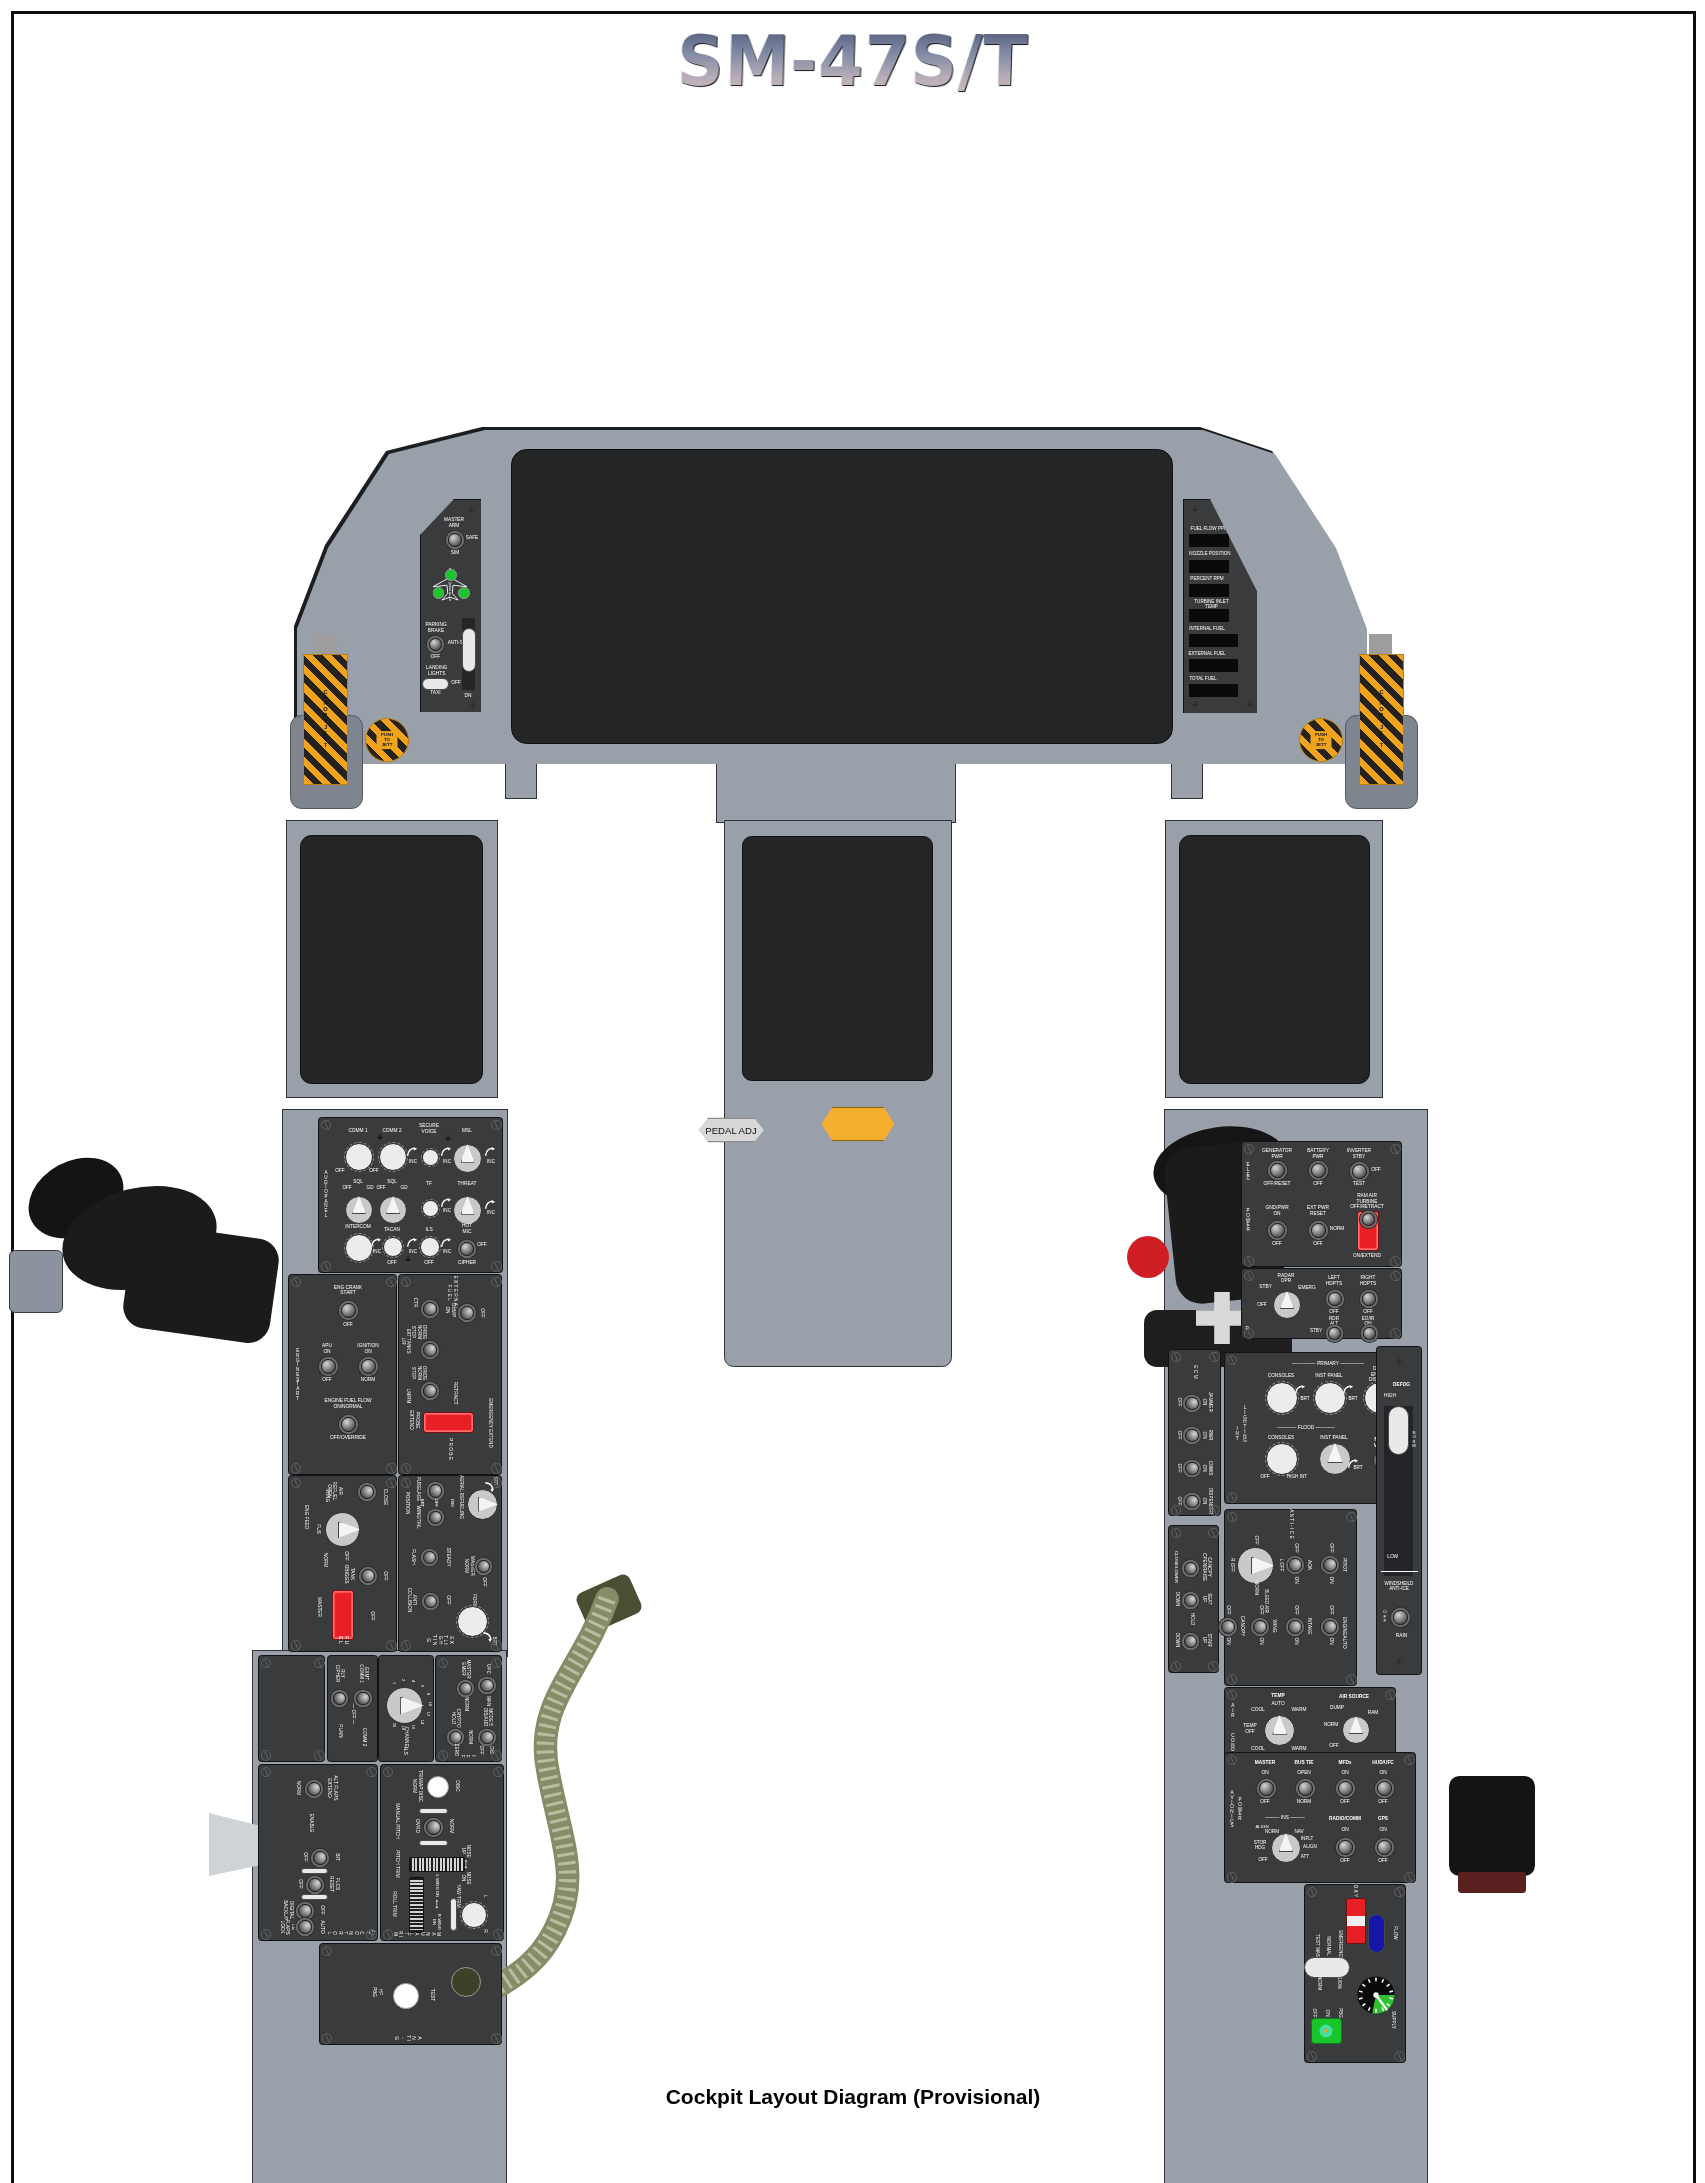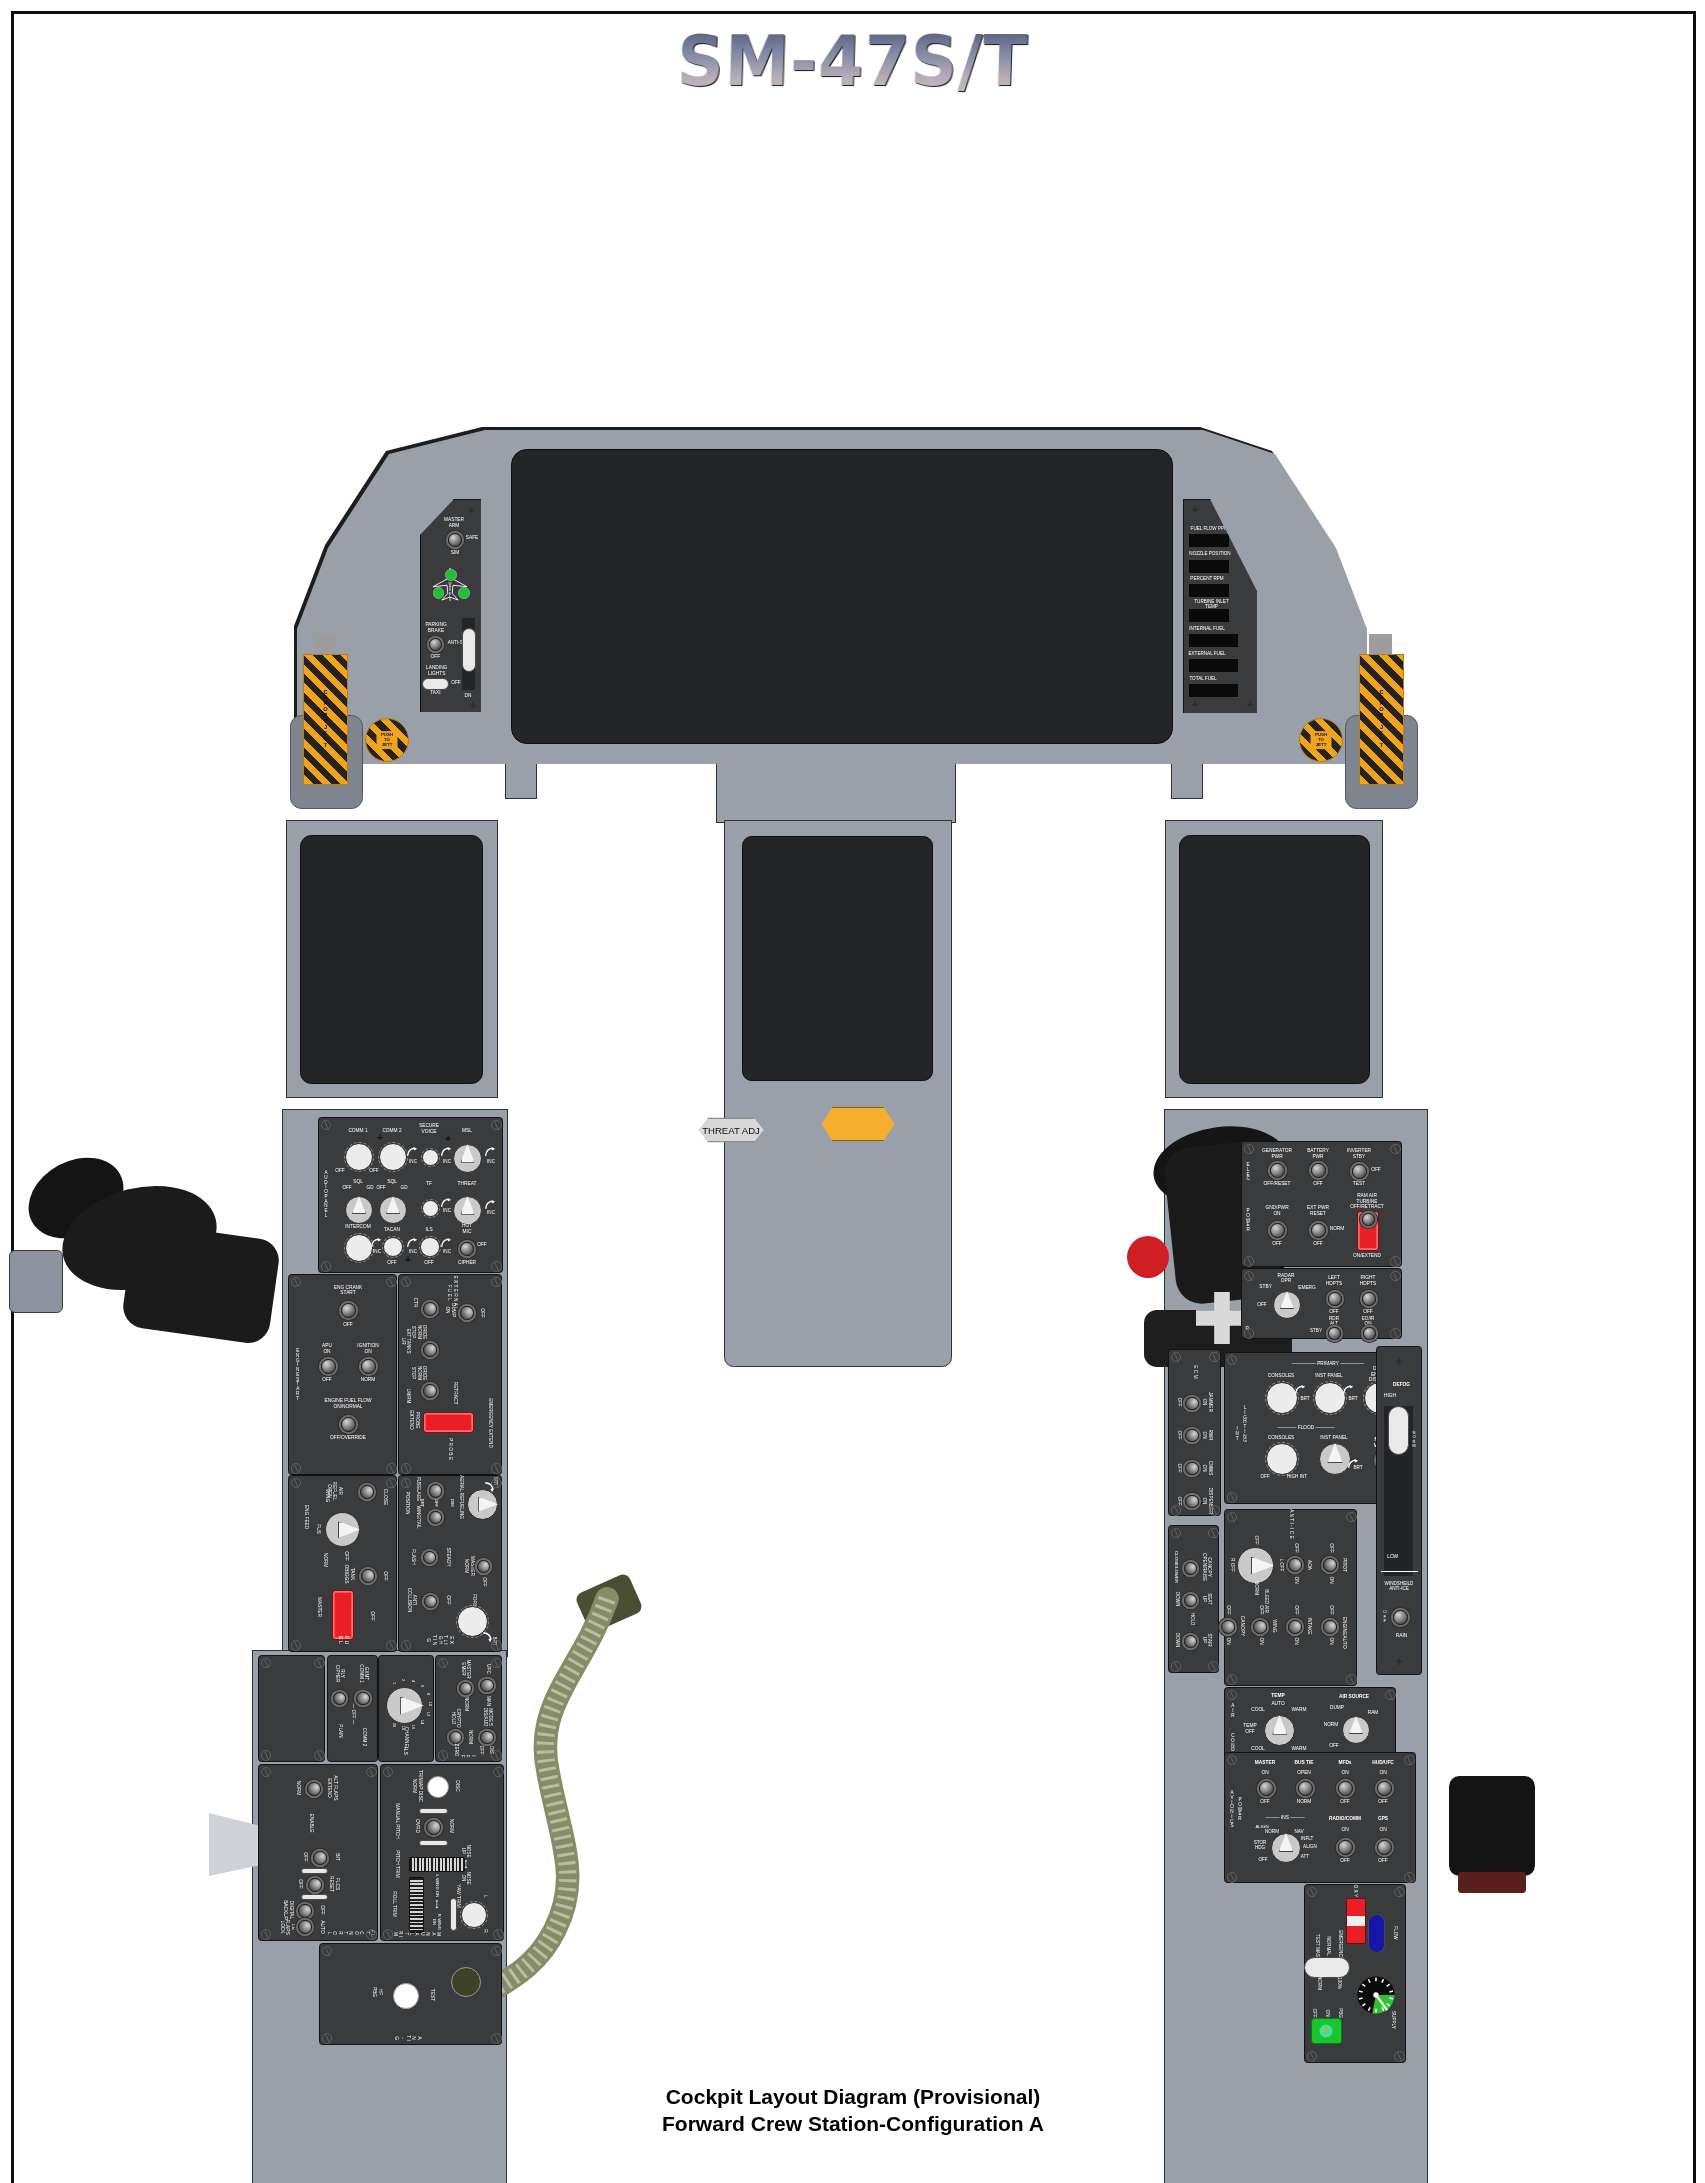--- a/index.html
+++ b/index.html
@@ -107,21 +107,21 @@
         </div>
       </div>
       <div class="hz" style="left: 365px; top: 718px; width: 42px; height: 42px; position: absolute; border-radius: 50%;">
         <div style="position: absolute; left: 50%; top: 50%; transform: translate(-50%, -50%); background: rgb(240, 164, 30); color: rgb(17, 17, 17); font-weight: bold; font-size: 4.4px; line-height: 1.15; padding: 1.3px 2.6px; text-align: center; white-space: pre-line;">PUSH TO
 JETT</div>
       </div>
       <div class="hz" style="left: 1299px; top: 718px; width: 42px; height: 42px; position: absolute; border-radius: 50%;">
         <div style="position: absolute; left: 50%; top: 50%; transform: translate(-50%, -50%); background: rgb(240, 164, 30); color: rgb(17, 17, 17); font-weight: bold; font-size: 4.4px; line-height: 1.15; padding: 1.3px 2.6px; text-align: center; white-space: pre-line;">PUSH TO
 JETT</div>
       </div>
-      <div class="hex" style="left: 731px; top: 1130px; width: 74px; height: 23px; position: absolute; background: rgb(216, 216, 216); border: 1.3px solid rgb(68, 68, 68); font-size: 9.6px;">THREAT ADJ</div>
+      <div class="hex" style="left: 731px; top: 1130px; width: 74px; height: 23px; position: absolute; background: rgb(216, 216, 216); border: 1.3px solid rgb(68, 68, 68); font-size: 9.6px;">PEDAL ADJ</div>
       <div class="hex" style="left: 858px; top: 1124px; width: 83px; height: 32px; position: absolute; background: rgb(245, 174, 46); border: 1.7px solid rgb(138, 95, 16);"></div>
       <div class="shape" style="left: 8.7px; top: 1250px; width: 52px; height: 61px; position: absolute; background: rgb(141, 147, 158); border-radius: 6.1px; border: 1.3px solid rgb(58, 58, 58);"></div>
       <div class="shape" style="left: 26px; top: 1161px; width: 100px; height: 74px; position: absolute; background: rgb(20, 20, 20); border-radius: 50%; transform: rotate(-28deg);"></div>
       <div class="shape" style="left: 61px; top: 1188px; width: 157px; height: 100px; position: absolute; background: rgb(27, 27, 27); border-radius: 50%; transform: rotate(-14deg);"></div>
       <div class="shape" style="left: 127px; top: 1231px; width: 148px; height: 105px; position: absolute; background: rgb(27, 27, 27); border-radius: 22px; transform: rotate(8deg);"></div>
       <div class="shape" style="left: 1153px; top: 1127px; width: 135px; height: 79px; position: absolute; background: rgb(21, 21, 21); border-radius: 50%; transform: rotate(-8deg);"></div>
       <div class="shape" style="left: 1170px; top: 1144px; width: 109px; height: 157px; position: absolute; background: rgb(27, 27, 27); border-radius: 26px; transform: rotate(-6deg);"></div>
       <div class="shape" style="left: 1127px; top: 1236px; width: 42px; height: 42px; position: absolute; background: rgb(207, 31, 36); border-radius: 50%;"></div>
       <div class="shape" style="left: 1144px; top: 1310px; width: 148px; height: 57px; position: absolute; background: rgb(30, 30, 30); border-radius: 13px;"></div>
       <div class="shape" style="left: 1196px; top: 1292px; width: 52px; position: absolute; background: rgb(217, 217, 217); clip-path: polygon(35% 0px, 65% 0px, 65% 35%, 100% 35%, 100% 65%, 65% 65%, 65% 100%, 35% 100%, 35% 65%, 0px 65%, 0px 35%, 35% 35%); height: 52px;"></div>
@@ -1126,18 +1126,17 @@
         </div>
         <div class="sc" style="left: 89px; top: 166px; width: 8.7px; height: 8.7px; position: absolute; transform: none;">
           <div></div>
         </div>
       </div>
     </div>
 
   <div id="footer" style="top:2083px;">
     <div style="font-size:21px;font-weight:bold;line-height:1.3;">
       <div>Cockpit Layout Diagram (Provisional)</div>
-      <div>Forward Crew Station-Configuration A</div>
     </div>
 
   </div>
 </div>
 
 
 </body></html>

